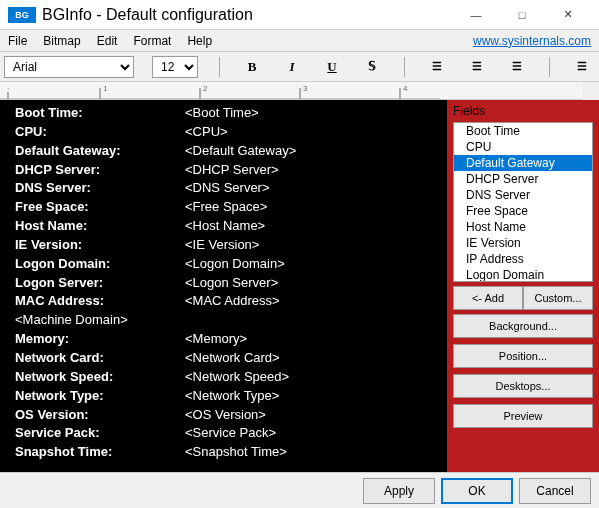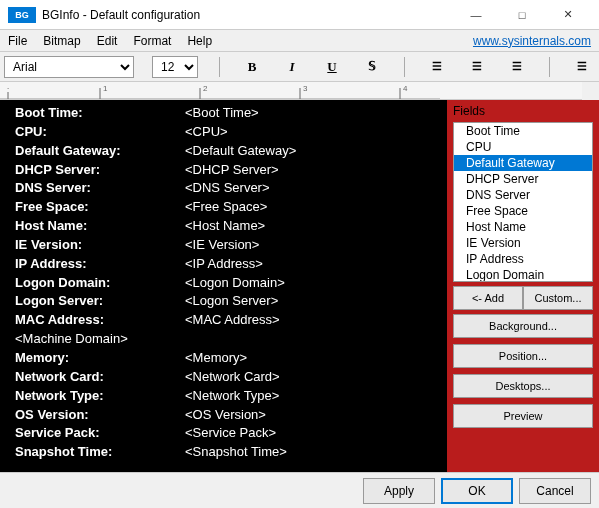--- a/index.html
+++ b/index.html
@@ -29,21 +29,21 @@
       background: #0078d4;
       display: inline-flex;
       align-items: center;
       justify-content: center;
       font-size: 9px;
       color: white;
       font-weight: bold;
     }
     .titlebar-title {
       flex: 1;
-      font-size: 12px;
+      font-size: 16px;
       color: #000;
     }
     .titlebar-controls {
       display: flex;
       gap: 0;
     }
     .titlebar-btn {
       width: 46px;
       height: 30px;
       border: none;
@@ -355,24 +355,20 @@
       </div>
       <div class="canvas-line">
         <span class="canvas-label">Host Name:</span>
         <span class="canvas-value">&lt;Host Name&gt;</span>
       </div>
       <div class="canvas-line">
         <span class="canvas-label">IE Version:</span>
         <span class="canvas-value">&lt;IE Version&gt;</span>
       </div>
       <div class="canvas-line">
-        <span class="canvas-label">IP Address:</span>
-        <span class="canvas-value">&lt;IP Address&gt;</span>
-      </div>
-      <div class="canvas-line">
         <span class="canvas-label">Logon Domain:</span>
         <span class="canvas-value">&lt;Logon Domain&gt;</span>
       </div>
       <div class="canvas-line">
         <span class="canvas-label">Logon Server:</span>
         <span class="canvas-value">&lt;Logon Server&gt;</span>
       </div>
       <div class="canvas-line">
         <span class="canvas-label">MAC Address:</span>
         <span class="canvas-value">&lt;MAC Address&gt;</span>
@@ -380,20 +376,24 @@
       <div class="canvas-line">
         <span class="canvas-value">&lt;Machine Domain&gt;</span>
       </div>
       <div class="canvas-line">
         <span class="canvas-label">Memory:</span>
         <span class="canvas-value">&lt;Memory&gt;</span>
       </div>
       <div class="canvas-line">
         <span class="canvas-label">Network Card:</span>
         <span class="canvas-value">&lt;Network Card&gt;</span>
+      </div>
+      <div class="canvas-line">
+        <span class="canvas-label">Network Speed:</span>
+        <span class="canvas-value">&lt;Network Speed&gt;</span>
       </div>
       <div class="canvas-line">
         <span class="canvas-label">Network Type:</span>
         <span class="canvas-value">&lt;Network Type&gt;</span>
       </div>
       <div class="canvas-line">
         <span class="canvas-label">OS Version:</span>
         <span class="canvas-value">&lt;OS Version&gt;</span>
       </div>
       <div class="canvas-line">

